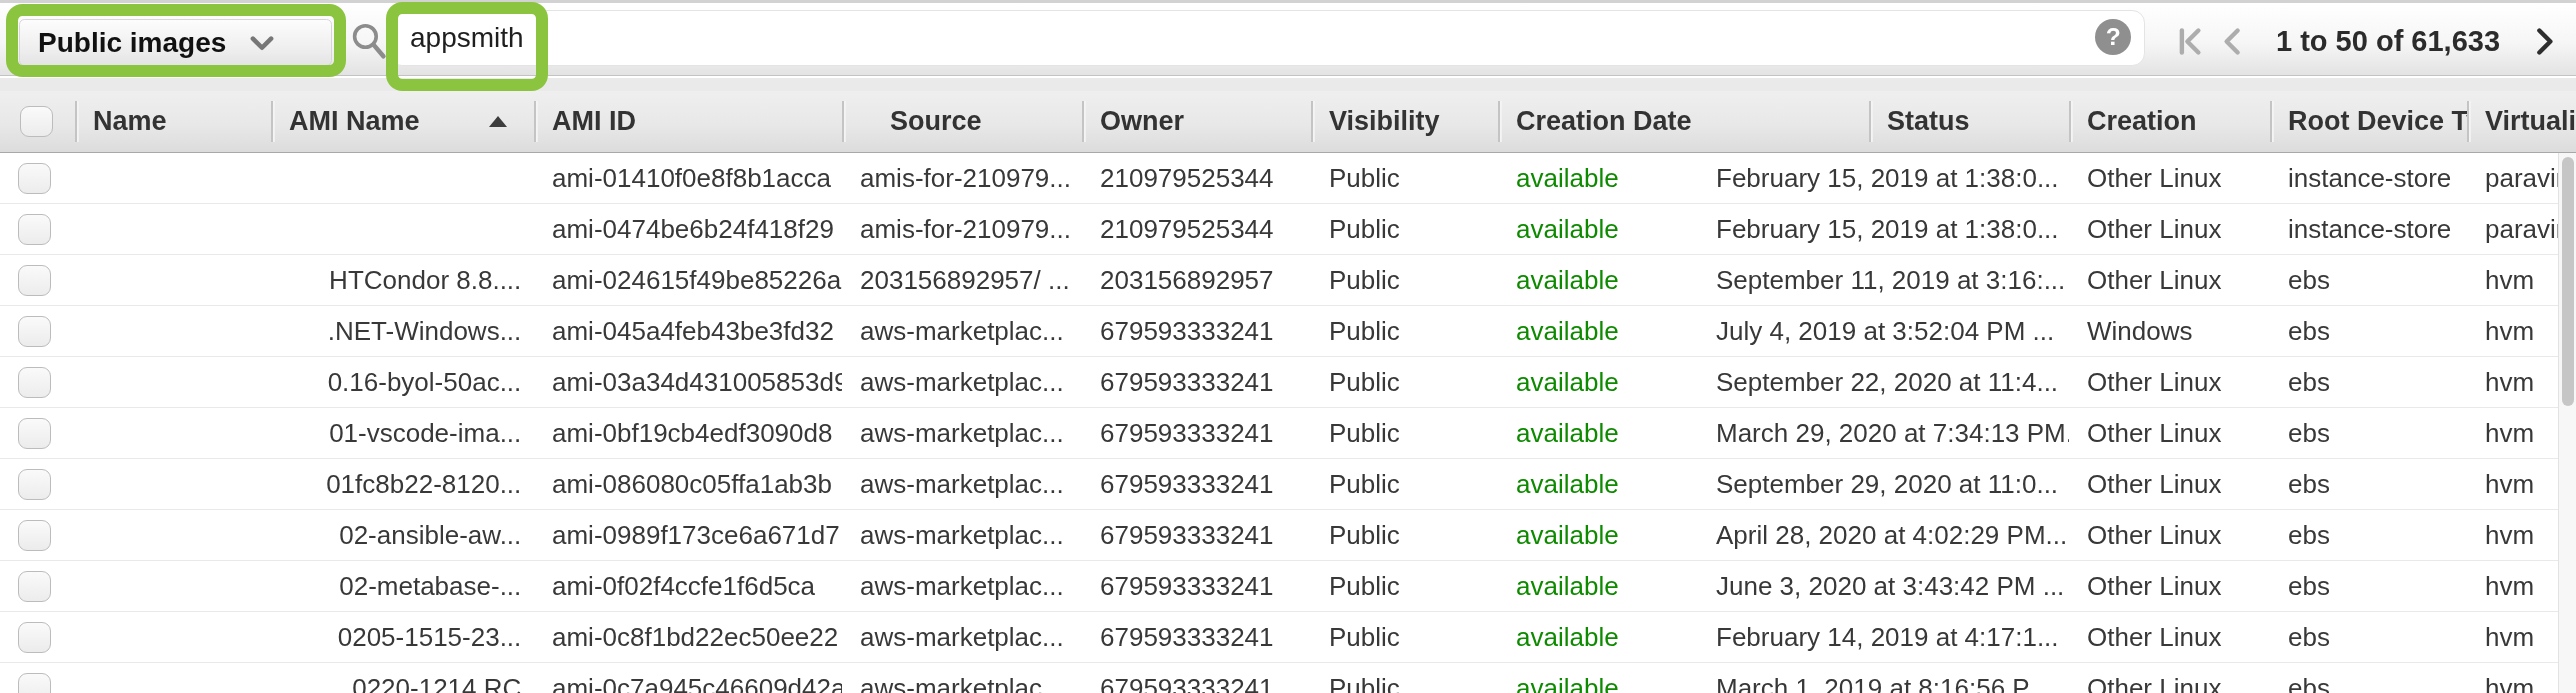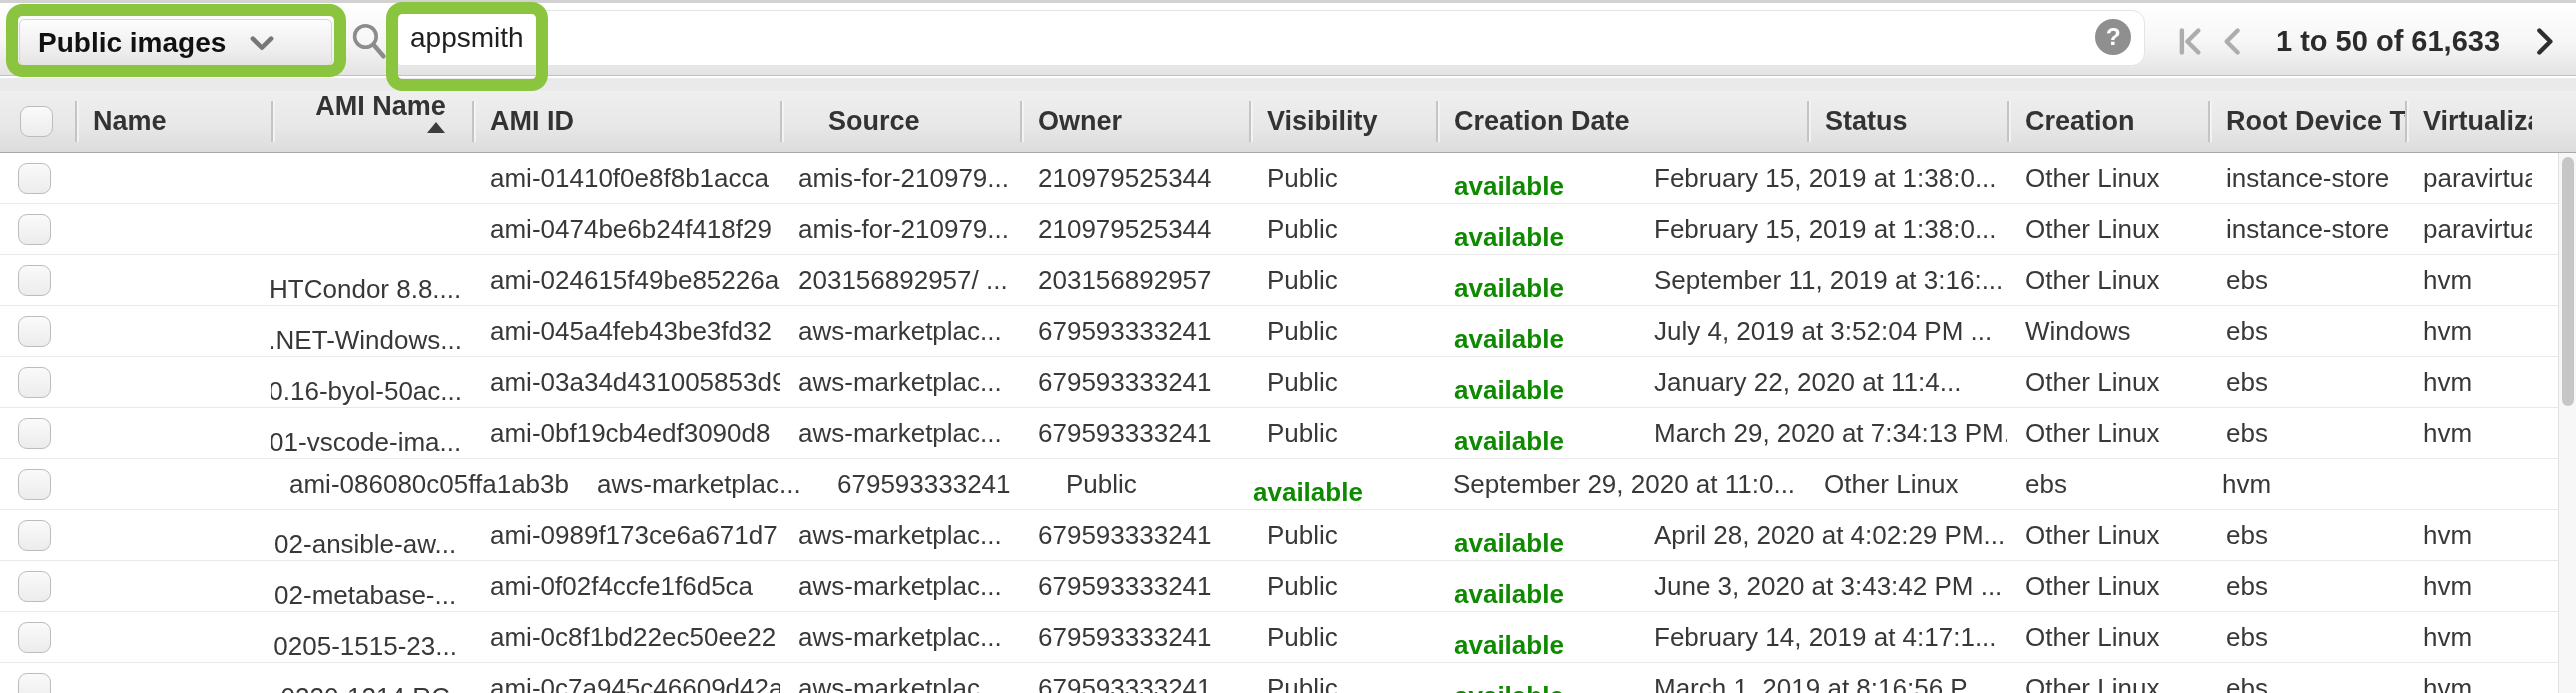--- a/index.html
+++ b/index.html
@@ -79,21 +79,21 @@
   }
   .sort-arrow {
     margin-left:auto; margin-right:27px; width:0; height:0;
     border-left:9px solid transparent; border-right:9px solid transparent;
     border-bottom:11px solid #3d3d3d;
   }
 
   
   .c-cb { width:75px; padding-left:20px; }
   .c-name { width:196px;text-align:right; }
-  .c-ami_name { width:201px;flex-direction:column; }
+  .c-ami_name { width:263px; }
   .c-ami_id { width:308px; }
   .c-source { width:240px;padding-left:48px; }
   .c-owner { width:229px; }
   .c-visibility { width:187px; }
   .c-status { width:200px; }
   .c-created { width:371px; }
   .c-platform { width:201px; }
   .c-root_device { width:197px; }
   .c-virtualization { width:127px; }
 
@@ -102,21 +102,21 @@
   .trow {
     display:flex; height:51px; background:#ffffff;
     border-bottom:1.8px solid #e9e9e9;
   }
   .tcell {
     height:100%; display:flex; align-items:center; flex:none;
     font-size:26px; color:#383838; padding-left:18px;
     overflow:hidden; white-space:nowrap;
   }
   .tcell.c-ami_name { justify-content:flex-end; padding-left:0; padding-right:12.7px; }
-  .tcell.status-available { font-weight:bold;margin-top:8px; }
+  .tcell.status-available { font-weight:normal; }
 
   .checkbox {
     width:33px; height:31px; border:1.8px solid #bcbcbc; border-radius:9px;
     background:linear-gradient(#fafafa, #ececec);
   }
 
   
   .vtrack {
     position:absolute; left:2558px; top:153px; width:18px; height:540px;
     background:#f7f7f7; border-left:1.8px solid #e2e2e2;
@@ -299,21 +299,21 @@
       <div class="tcell c-cb">
         <div class="checkbox"></div>
       </div>
       <div class="tcell c-name"></div>
       <div class="tcell c-ami_name">0.16-byol-50ac...</div>
       <div class="tcell c-ami_id">ami-03a34d431005853d9</div>
       <div class="tcell c-source">aws-marketplac...</div>
       <div class="tcell c-owner">679593333241</div>
       <div class="tcell c-visibility">Public</div>
       <div class="tcell c-status status-available" style="color: rgb(14, 138, 0);">available</div>
-      <div class="tcell c-created">January 22, 2020 at 11:4...</div>
+      <div class="tcell c-created">September 22, 2020 at 11:4...</div>
       <div class="tcell c-platform">Other Linux</div>
       <div class="tcell c-root_device">ebs</div>
       <div class="tcell c-virtualization">hvm</div>
     </div>
 
     <div class="trow">
       <div class="tcell c-cb">
         <div class="checkbox"></div>
       </div>
       <div class="tcell c-name"></div>
@@ -327,20 +327,21 @@
       <div class="tcell c-platform">Other Linux</div>
       <div class="tcell c-root_device">ebs</div>
       <div class="tcell c-virtualization">hvm</div>
     </div>
 
     <div class="trow">
       <div class="tcell c-cb">
         <div class="checkbox"></div>
       </div>
       <div class="tcell c-name"></div>
+      <div class="tcell c-ami_name">01fc8b22-8120...</div>
       <div class="tcell c-ami_id">ami-086080c05ffa1ab3b</div>
       <div class="tcell c-source">aws-marketplac...</div>
       <div class="tcell c-owner">679593333241</div>
       <div class="tcell c-visibility">Public</div>
       <div class="tcell c-status status-available" style="color: rgb(14, 138, 0);">available</div>
       <div class="tcell c-created">September 29, 2020 at 11:0...</div>
       <div class="tcell c-platform">Other Linux</div>
       <div class="tcell c-root_device">ebs</div>
       <div class="tcell c-virtualization">hvm</div>
     </div>

